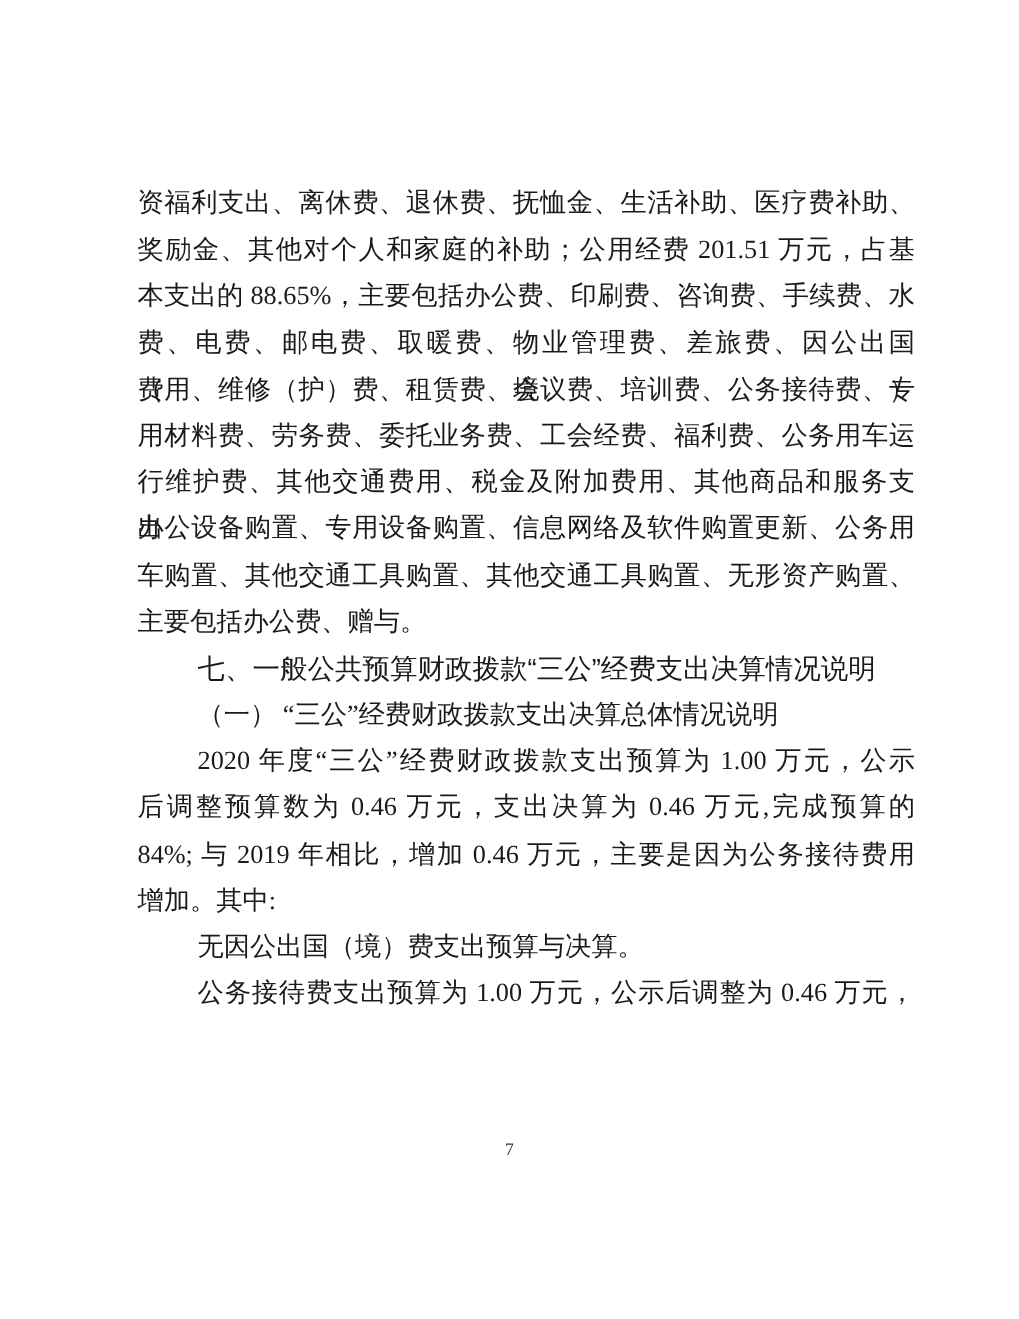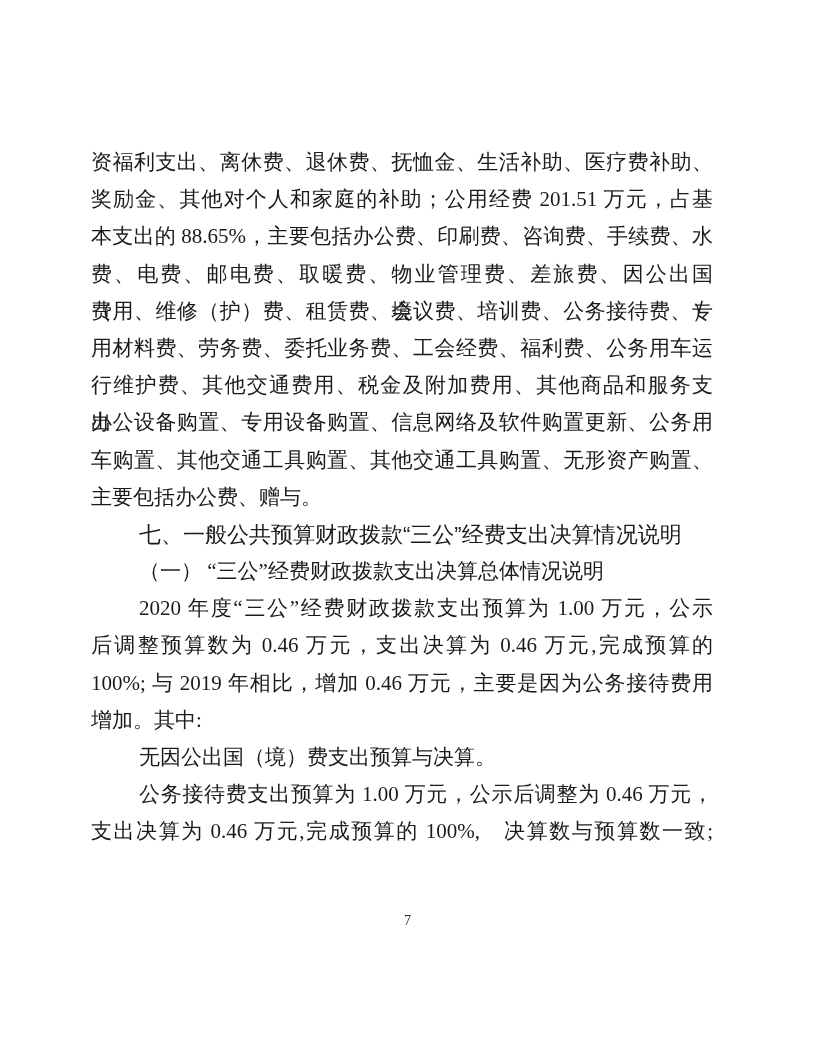--- a/index.html
+++ b/index.html
@@ -10,21 +10,21 @@
     width: 815px;
     height: 1055px;
     background: #ffffff;
     position: relative;
     overflow: hidden;
     font-family: "Liberation Serif", "DejaVu Serif", serif;
     color: #1a1a1a;
   }
   .text-block {
     position: absolute;
-    left: 91px;
+    left: 110px;
     top: 144px;
     width: 622px;
   }
   .line {
     font-size: 21px;
     line-height: 37.2px;
     height: 37.2px;
     white-space: pre-wrap;
     text-align: left;
     overflow: visible;
@@ -66,20 +66,19 @@
   <div class="line j">费用、维修（护）费、租赁费、会议费、培训费、公务接待费、专</div>
   <div class="line j">用材料费、劳务费、委托业务费、工会经费、福利费、公务用车运</div>
   <div class="line j">行维护费、其他交通费用、税金及附加费用、其他商品和服务支出、</div>
   <div class="line j">办公设备购置、专用设备购置、信息网络及软件购置更新、公务用</div>
   <div class="line j">车购置、其他交通工具购置、其他交通工具购置、无形资产购置、</div>
   <div class="line">主要包括办公费、赠与。</div>
   <div class="line ind head">七、一般公共预算财政拨款“三公”经费支出决算情况说明</div>
   <div class="line ind">（一） “三公”经费财政拨款支出决算总体情况说明</div>
   <div class="line ind j">2020 年度“三公”经费财政拨款支出预算为 1.00 万元，公示</div>
   <div class="line j">后调整预算数为 0.46 万元，支出决算为 0.46 万元,完成预算的</div>
-  <div class="line j">100%; 与 2019 年相比，增加 0.46 万元，主要是因为公务接待费用</div>
+  <div class="line j">84%; 与 2019 年相比，增加 0.46 万元，主要是因为公务接待费用</div>
   <div class="line">增加。其中:</div>
   <div class="line ind">无因公出国（境）费支出预算与决算。</div>
   <div class="line ind j">公务接待费支出预算为 1.00 万元，公示后调整为 0.46 万元，</div>
-  <div class="line j">支出决算为 0.46 万元,完成预算的 100%,　决算数与预算数一致;</div>
 </div>
 
 <div class="page-number">7</div>
 
 </body></html>

